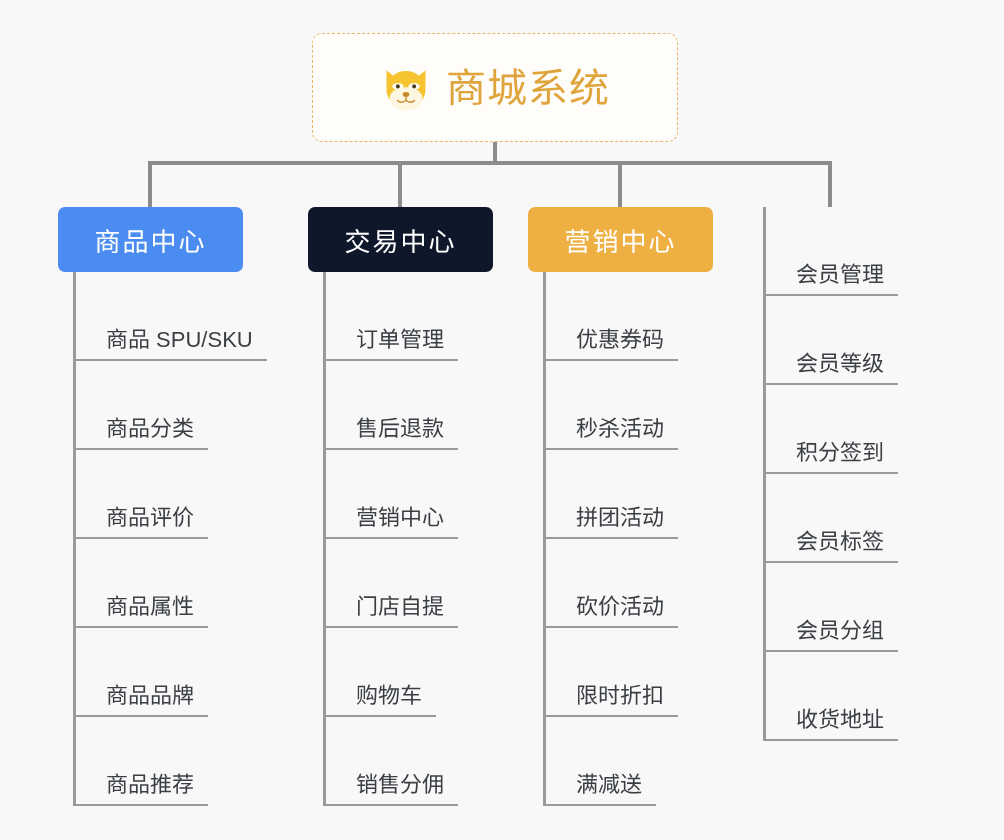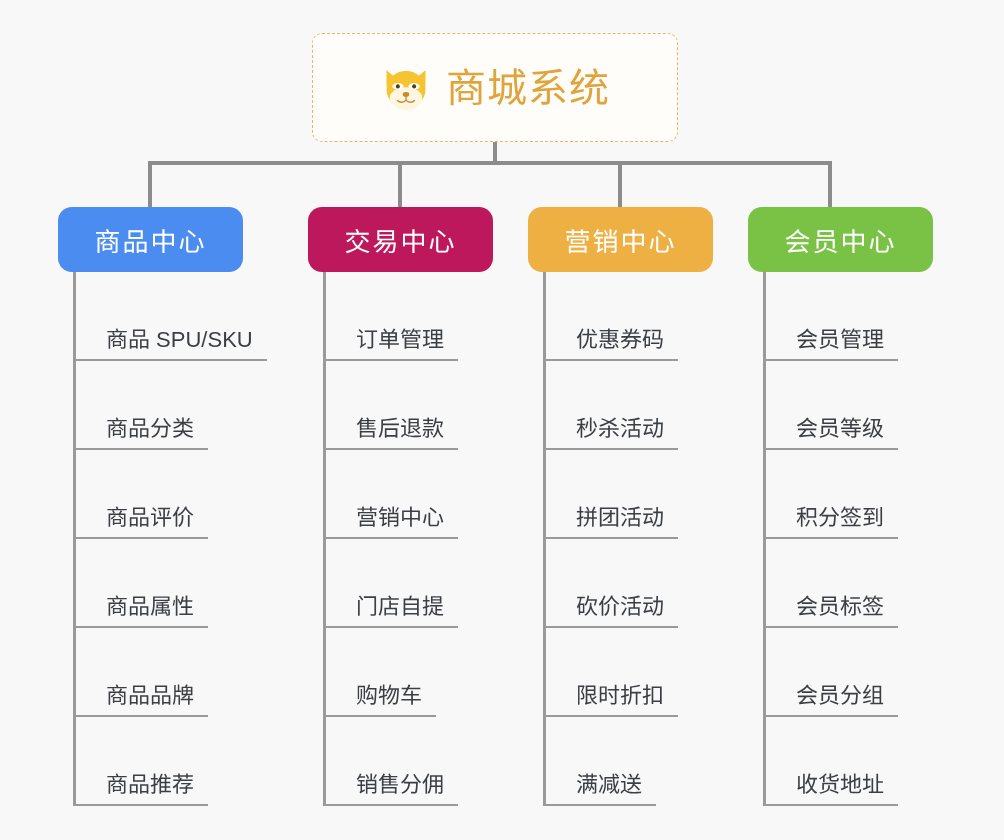--- a/index.html
+++ b/index.html
@@ -75,21 +75,21 @@
     height: 46px;
   }
 
   
   .column {
     position: absolute;
     top: 207px;
   }
   .cat-box {
     height: 65px;
-    border-radius: 14px;
+    border-radius: 7px;
     display: flex;
     align-items: center;
     justify-content: center;
     color: #ffffff;
     font-size: 26px;
     letter-spacing: 2px;
     white-space: nowrap;
     box-sizing: border-box;
   }
 
@@ -170,21 +170,21 @@
       <div class="leaf-item">
           <span class="leaf-label">商品品牌</span>
         </div>
       <div class="leaf-item">
           <span class="leaf-label">商品推荐</span>
         </div>
     </div>
   </div>
 
   <div class="column" style="left:308px;width:185px">
-    <div class="cat-box" style="background-color: #be185d;">交易中心</div>
+    <div class="cat-box" style="background-color: #0f172a;">交易中心</div>
     <div class="leaf-list">
       <div class="leaf-item">
           <span class="leaf-label">订单管理</span>
         </div>
       <div class="leaf-item">
           <span class="leaf-label">售后退款</span>
         </div>
       <div class="leaf-item">
           <span class="leaf-label">营销中心</span>
         </div>
@@ -218,21 +218,20 @@
       <div class="leaf-item">
           <span class="leaf-label">限时折扣</span>
         </div>
       <div class="leaf-item">
           <span class="leaf-label">满减送</span>
         </div>
     </div>
   </div>
 
   <div class="column" style="left:748px;width:185px">
-    <div class="cat-box" style="background-color: rgb(121, 194, 69);">会员中心</div>
     <div class="leaf-list">
       <div class="leaf-item">
           <span class="leaf-label">会员管理</span>
         </div>
       <div class="leaf-item">
           <span class="leaf-label">会员等级</span>
         </div>
       <div class="leaf-item">
           <span class="leaf-label">积分签到</span>
         </div>

